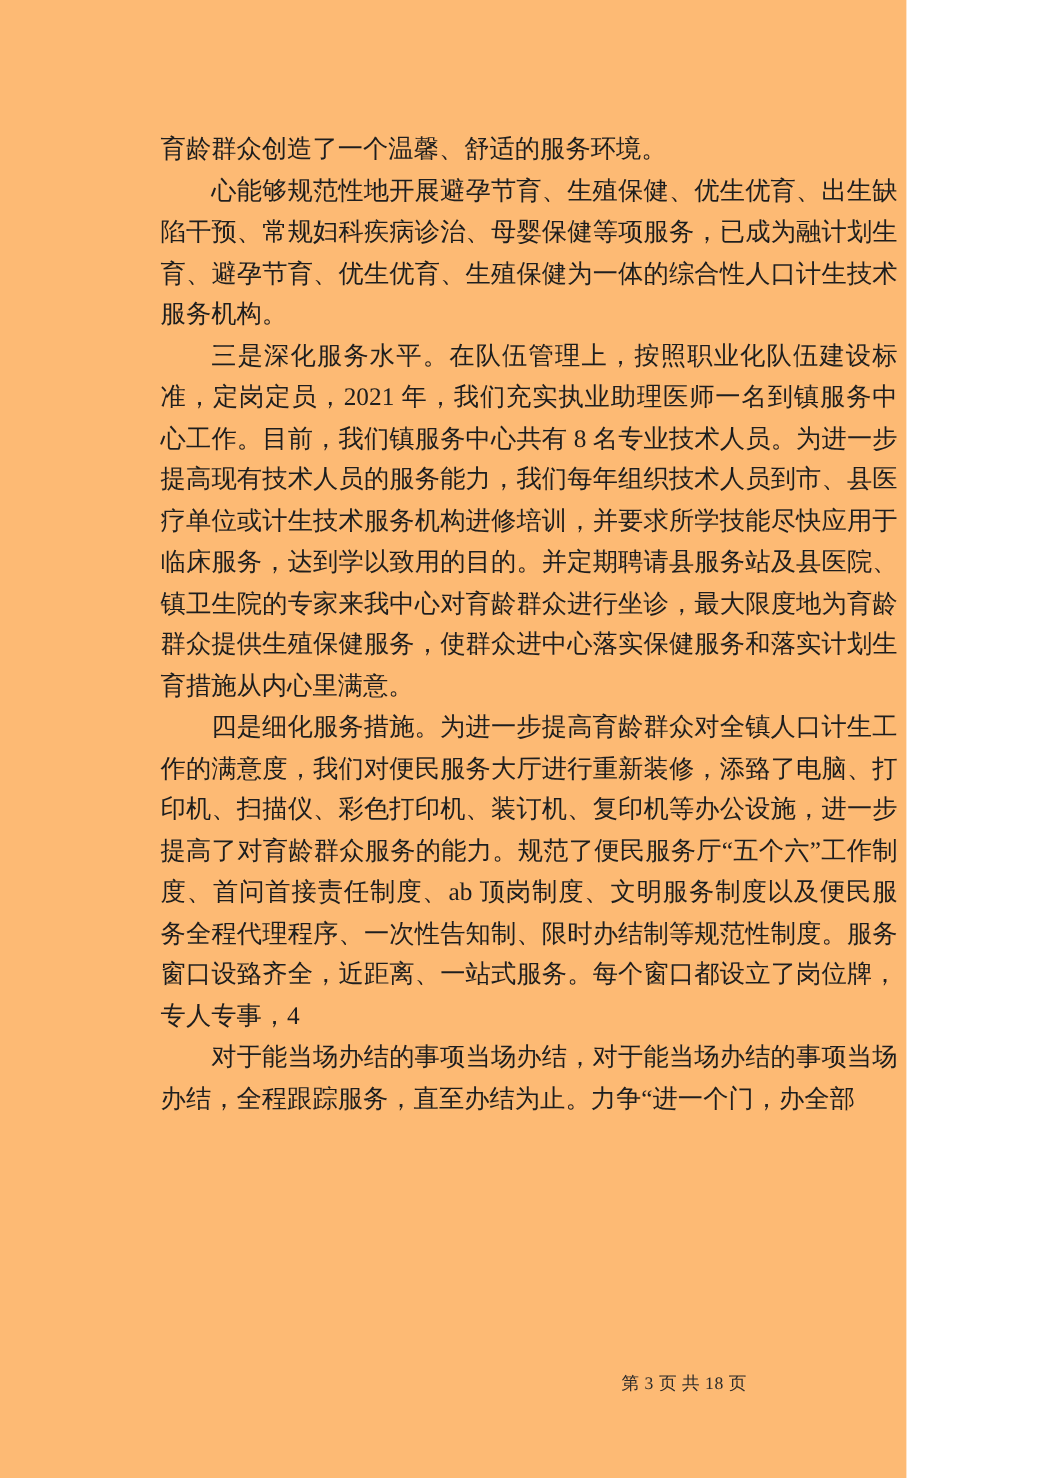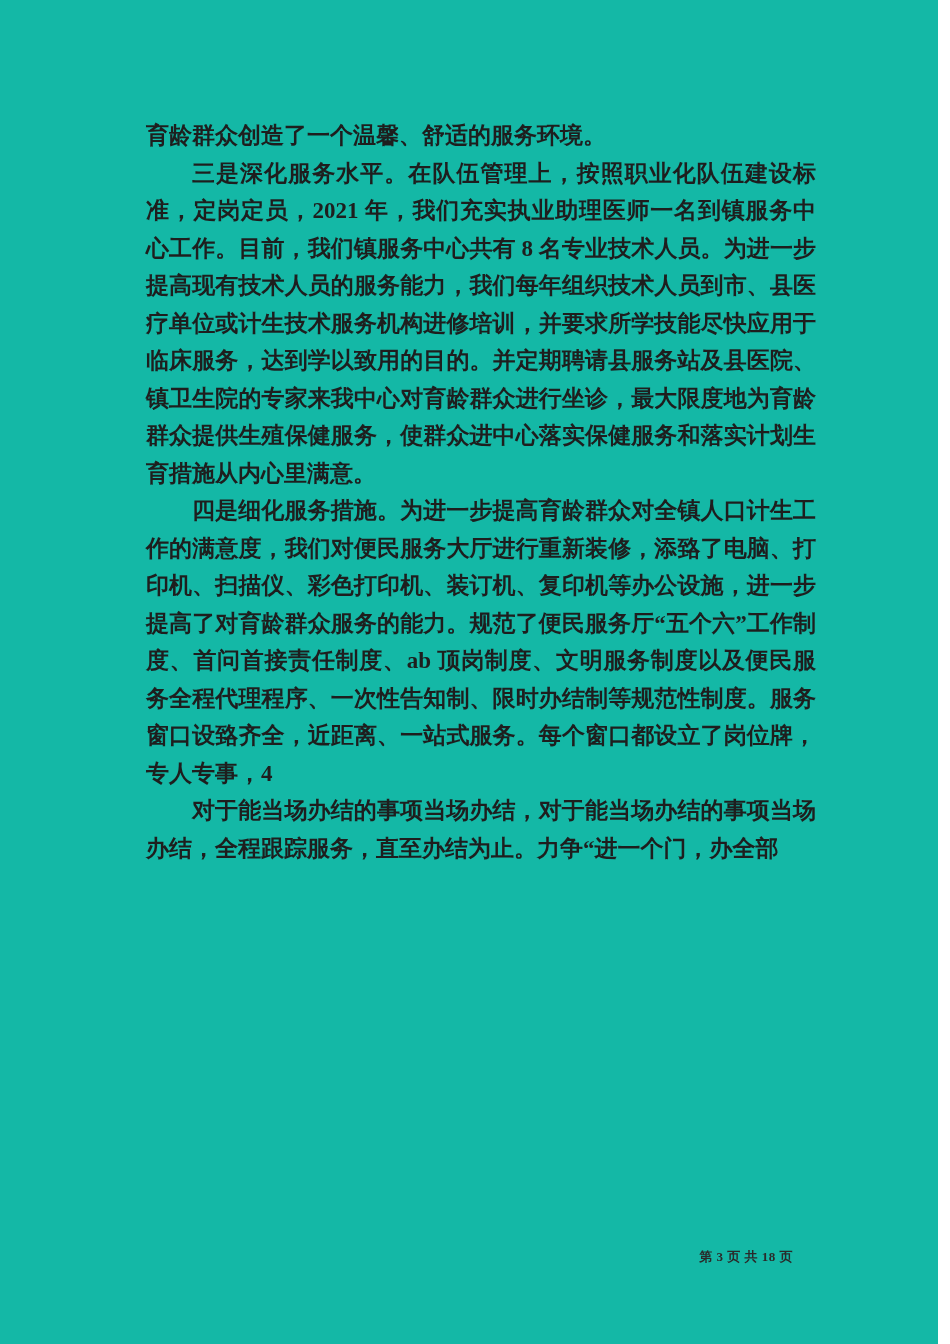--- a/index.html
+++ b/index.html
@@ -2,26 +2,25 @@
 <html><head>
 <meta charset="utf-8">
 <style>
   html, body {
     margin: 0;
     padding: 0;
     background: #ffffff;
   }
   .page {
     position: relative;
-    width: 938px;
+    width: 824px;
     height: 1344px;
-    background: #14b8a6;
+    background: #fdba74;
     overflow: hidden;
     font-family: "Liberation Serif", "DejaVu Serif", serif;
-    font-weight: bold;
   }
   .content {
     position: absolute;
     left: 146px;
     top: 117px;
     width: 670px;
     font-size: 23px;
     line-height: 37.5px;
     color: #1e1e1e;
     text-align: justify;
@@ -33,32 +32,33 @@
     text-indent: 2em;
     word-break: break-all;
   }
   .para.no-indent {
     text-indent: 0;
   }
   .footer {
     position: absolute;
     top: 1248px;
     right: 145px;
-    font-size: 13px;
+    font-size: 16px;
     letter-spacing: 0.5px;
     color: #2a2a2a;
     font-family: "Liberation Serif", "DejaVu Serif", serif;
   }
 </style>
 </head>
 <body>
 
 <div class="page">
   <div class="content">
     <p class="para no-indent">育龄群众创造了一个温馨、舒适的服务环境。</p>
+    <p class="para">心能够规范性地开展避孕节育、生殖保健、优生优育、出生缺陷干预、常规妇科疾病诊治、母婴保健等项服务，已成为融计划生育、避孕节育、优生优育、生殖保健为一体的综合性人口计生技术服务机构。</p>
     <p class="para">三是深化服务水平。在队伍管理上，按照职业化队伍建设标准，定岗定员，2021 年，我们充实执业助理医师一名到镇服务中心工作。目前，我们镇服务中心共有 8 名专业技术人员。为进一步提高现有技术人员的服务能力，我们每年组织技术人员到市、县医疗单位或计生技术服务机构进修培训，并要求所学技能尽快应用于临床服务，达到学以致用的目的。并定期聘请县服务站及县医院、镇卫生院的专家来我中心对育龄群众进行坐诊，最大限度地为育龄群众提供生殖保健服务，使群众进中心落实保健服务和落实计划生育措施从内心里满意。</p>
     <p class="para">四是细化服务措施。为进一步提高育龄群众对全镇人口计生工作的满意度，我们对便民服务大厅进行重新装修，添臵了电脑、打印机、扫描仪、彩色打印机、装订机、复印机等办公设施，进一步提高了对育龄群众服务的能力。规范了便民服务厅“五个六”工作制度、首问首接责任制度、ab 顶岗制度、文明服务制度以及便民服务全程代理程序、一次性告知制、限时办结制等规范性制度。服务窗口设臵齐全，近距离、一站式服务。每个窗口都设立了岗位牌，专人专事，4</p>
     <p class="para">对于能当场办结的事项当场办结，对于能当场办结的事项当场办结，全程跟踪服务，直至办结为止。力争“进一个门，办全部</p>
   </div>
 
   <div class="footer">
     <span>第 3 页 共 18 页</span>
   </div>
 </div>
 

